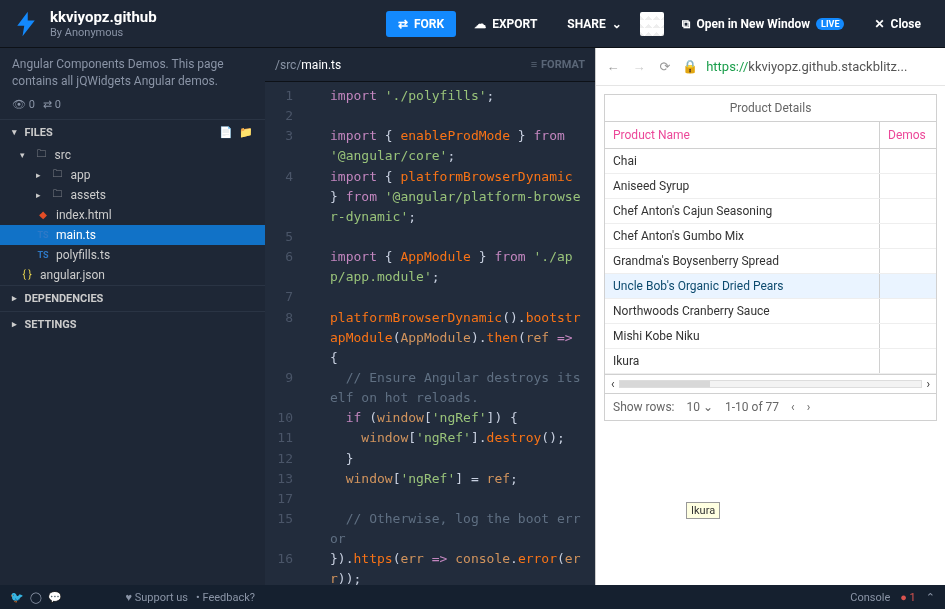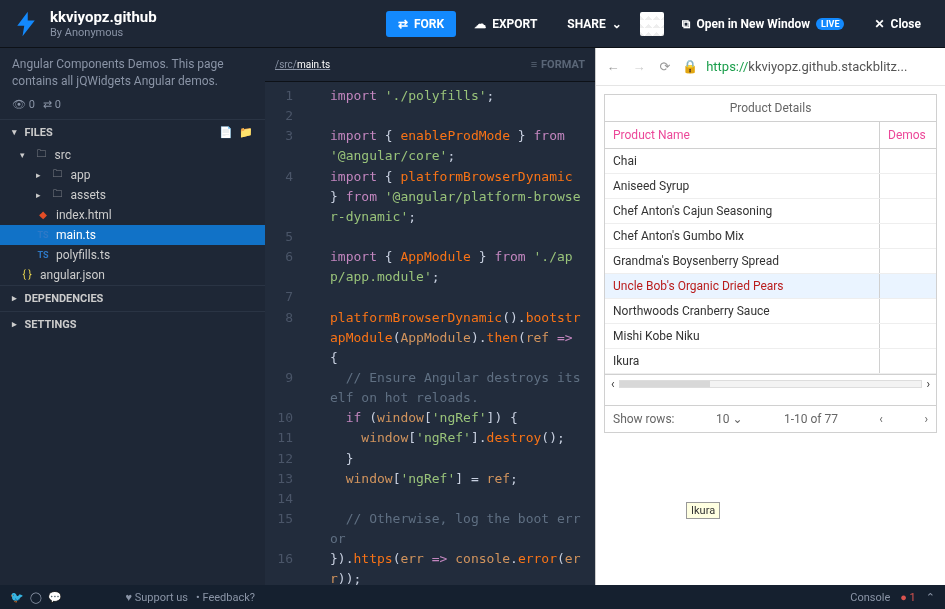--- a/index.html
+++ b/index.html
@@ -24,21 +24,21 @@
 .sb-hdr-icons { margin-left:auto; display:flex; gap:6px; color:#666; }
 .tree-item { padding:3px 12px; display:flex; align-items:center; gap:6px; color:#ccc; cursor:pointer; }
 .tree-item.d0{padding-left:20px;} .tree-item.d1{padding-left:36px;}
 .tree-item.active { background:#1172c7; color:#fff; }
 .fi { width:14px; height:14px; display:inline-flex; align-items:center; justify-content:center; font-size:10px;}
 .fi-ts{color:#2e79c7;font-weight:700;font-size:9px;}
 .fi-html{color:#e44d26;}
 .fi-json{color:#f0db4f;}
 .editor { flex:1; min-width:0; display:flex; flex-direction:column; background:#222c3c; }
 .ed-tabs { height:34px; background:#1e2736; display:flex; align-items:center; padding:0 10px; border-bottom:1px solid #0d1117;}
-.ed-path { color:#8a94a6; font-size:10px;text-decoration:underline; }
+.ed-path { color:#8a94a6; font-size:12px; }
 .ed-path .fname{ color:#fff; }
 .ed-fmt { margin-left:auto; color:#5a6677; font-size:11px; font-weight:700; display:flex; gap:4px; align-items:center; cursor:pointer;}
 .code { flex:1; overflow:auto; font-family:Menlo,Monaco,Consolas,monospace; font-size:13px; line-height:1.55; padding:4px 0;}
 .line { display:flex; }
 .ln { width:40px; text-align:right; padding-right:12px; color:#4a5568; flex-shrink:0; user-select:none;}
 .lc { white-space:pre-wrap; word-break:break-all; padding-right:8px; color:#c8d0e0;margin-left:25px;}
 .k{color:#c386bf;} .s{color:#99c37a;} .f{color:#f97316;} .c{color:#5f6f82;} .v{color:#d2945d;}
 .preview { width:350px; background:#fff; color:#333; display:flex; flex-direction:column; border-left:1px solid #ccc; }
 .pv-bar { height:38px; display:flex; align-items:center; gap:8px; padding:0 8px; border-bottom:1px solid #e5e5e5; }
 .pv-nav-btn { width:18px; color:#999; cursor:pointer; text-align:center;}
@@ -46,25 +46,25 @@
 .pv-url .proto{color:#1a9e4b;}
 .lock{color:#1a9e4b;}
 .pv-body { flex:1; padding:8px; overflow:hidden; position:relative;}
 .grid { border:1px solid #d0d0d0; font-size:12px; }
 .grid-title { text-align:center; padding:6px; border-bottom:1px solid #d0d0d0; color:#666; }
 .grid-hdr { display:flex; border-bottom:1px solid #d0d0d0; }
 .grid-hdr > div { padding:6px 8px; color:#ec4899; }
 .col1{ flex:1; border-right:1px solid #d0d0d0;} .col2{ width:56px; }
 .grid-row { display:flex; border-bottom:1px solid #eee; }
 .grid-row > div { padding:5px 8px; }
-.grid-row.sel { color:#b91c1c; background:#eaf4ff;}
+.grid-row.sel { color:#0c4a6e; background:#eaf4ff;}
 .grid-scroll { display:flex; align-items:center; padding:2px 6px; border-top:1px solid #d0d0d0; gap:4px;}
 .grid-scroll .track{flex:1; height:8px; background:#f3f3f3; border:1px solid #ddd; position:relative;}
 .grid-scroll .thumb{position:absolute; left:0; top:0; height:100%; width:90px; background:#d8d8d8;}
-.grid-pager { display:flex; align-items:center; justify-content:space-between; gap:12px; padding:6px 8px; border-top:1px solid #d0d0d0; color:#666;margin-top:12px;}
+.grid-pager { display:flex; align-items:center; justify-content:flex-start; gap:12px; padding:6px 8px; border-top:1px solid #d0d0d0; color:#666;}
 .tooltip{position:absolute; background:#ffffe1; border:1px solid #999; padding:1px 4px; font-size:11px; color:#333; left:90px; top:416px;}
 .footer { height:24px; background:#15202f; display:flex; align-items:center; font-size:11px; color:#8a94a6; }
 .ft-left { width:265px; padding:0 10px; display:flex; gap:8px; align-items:center;}
 .ft-left .social{display:flex;gap:6px;}
 .ft-right { margin-left:auto; padding:0 10px; display:flex; gap:10px; align-items:center;}
 .caret::before{content:"▸"; display:inline-block; margin-right:4px; font-size:9px;}
 .caret.open::before{content:"▾";}
 svg{display:block;}
 </style>
 </head>
@@ -218,21 +218,21 @@
         </div>
 <div class="line">
           <span class="ln">12</span>
           <span class="lc">  }</span>
         </div>
 <div class="line">
           <span class="ln">13</span>
           <span class="lc">  <span class="v">window</span>[<span class="s">'ngRef'</span>] = <span class="v">ref</span>;</span>
         </div>
 <div class="line">
-          <span class="ln">14</span>
+          <span class="ln">17</span>
           <span class="lc"></span>
         </div>
 <div class="line">
           <span class="ln">15</span>
           <span class="lc">  <span class="c">// Otherwise, log the boot error</span></span>
         </div>
 <div class="line">
           <span class="ln">16</span>
           <span class="lc">}).<span class="f">https</span>(<span class="v">err</span> <span class="k">=&gt;</span> <span class="v">console</span>.<span class="f">error</span>(<span class="v">err</span>));</span>
         </div>

